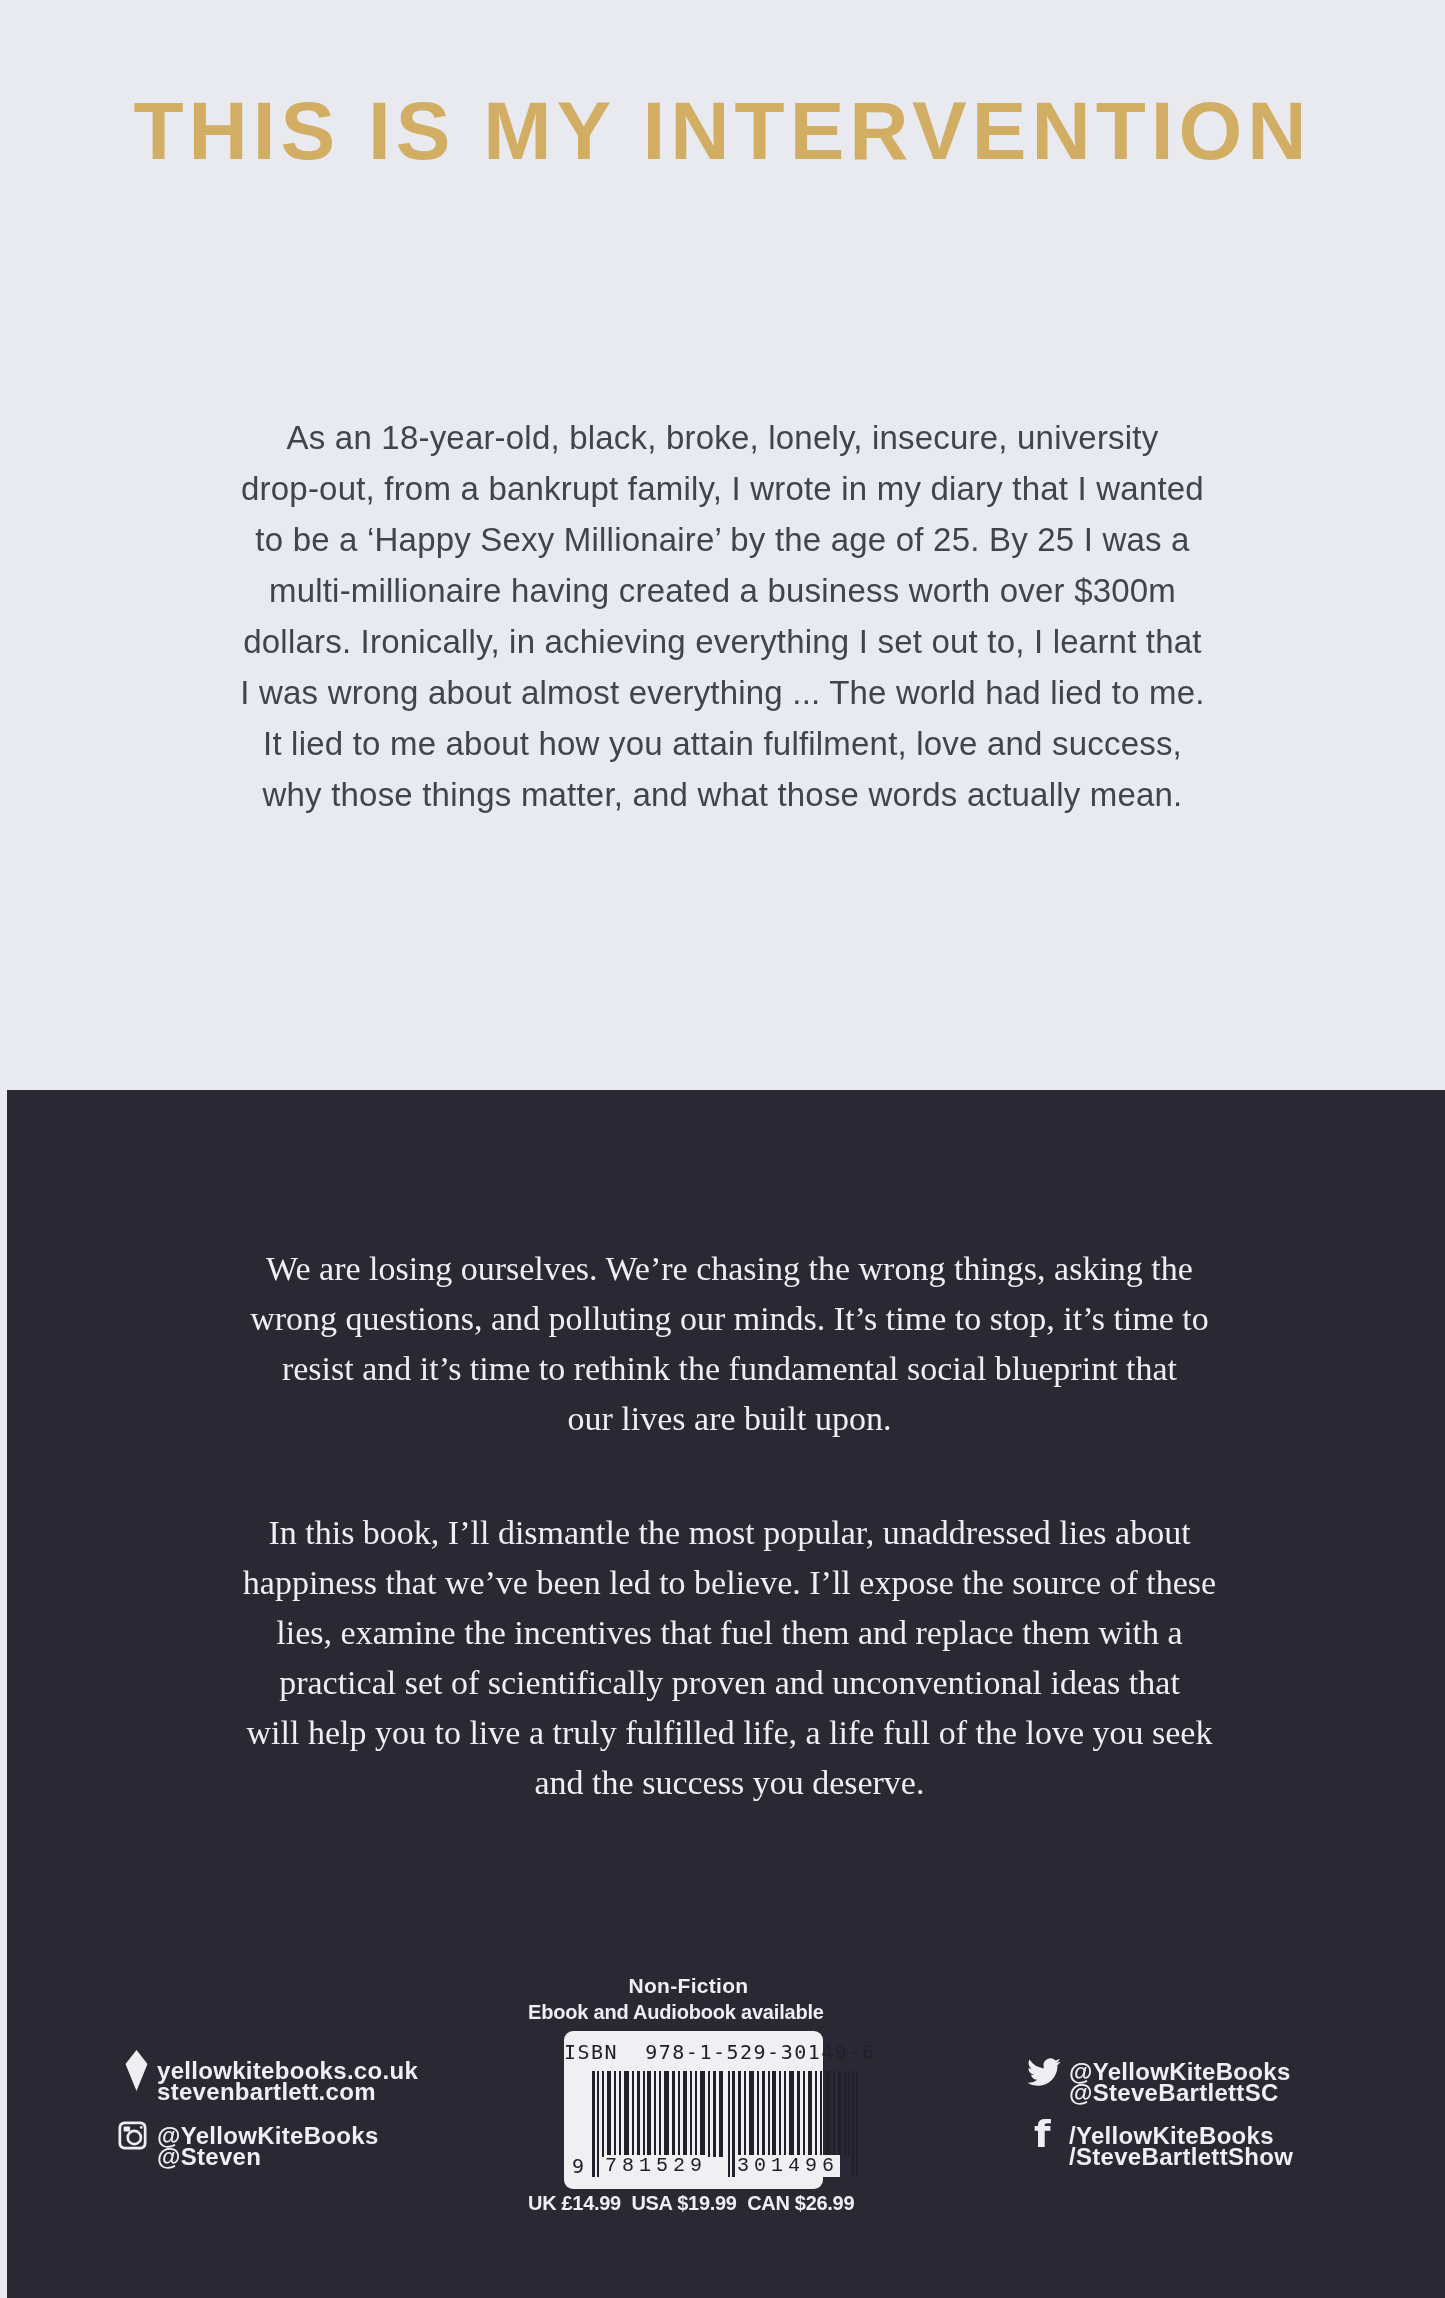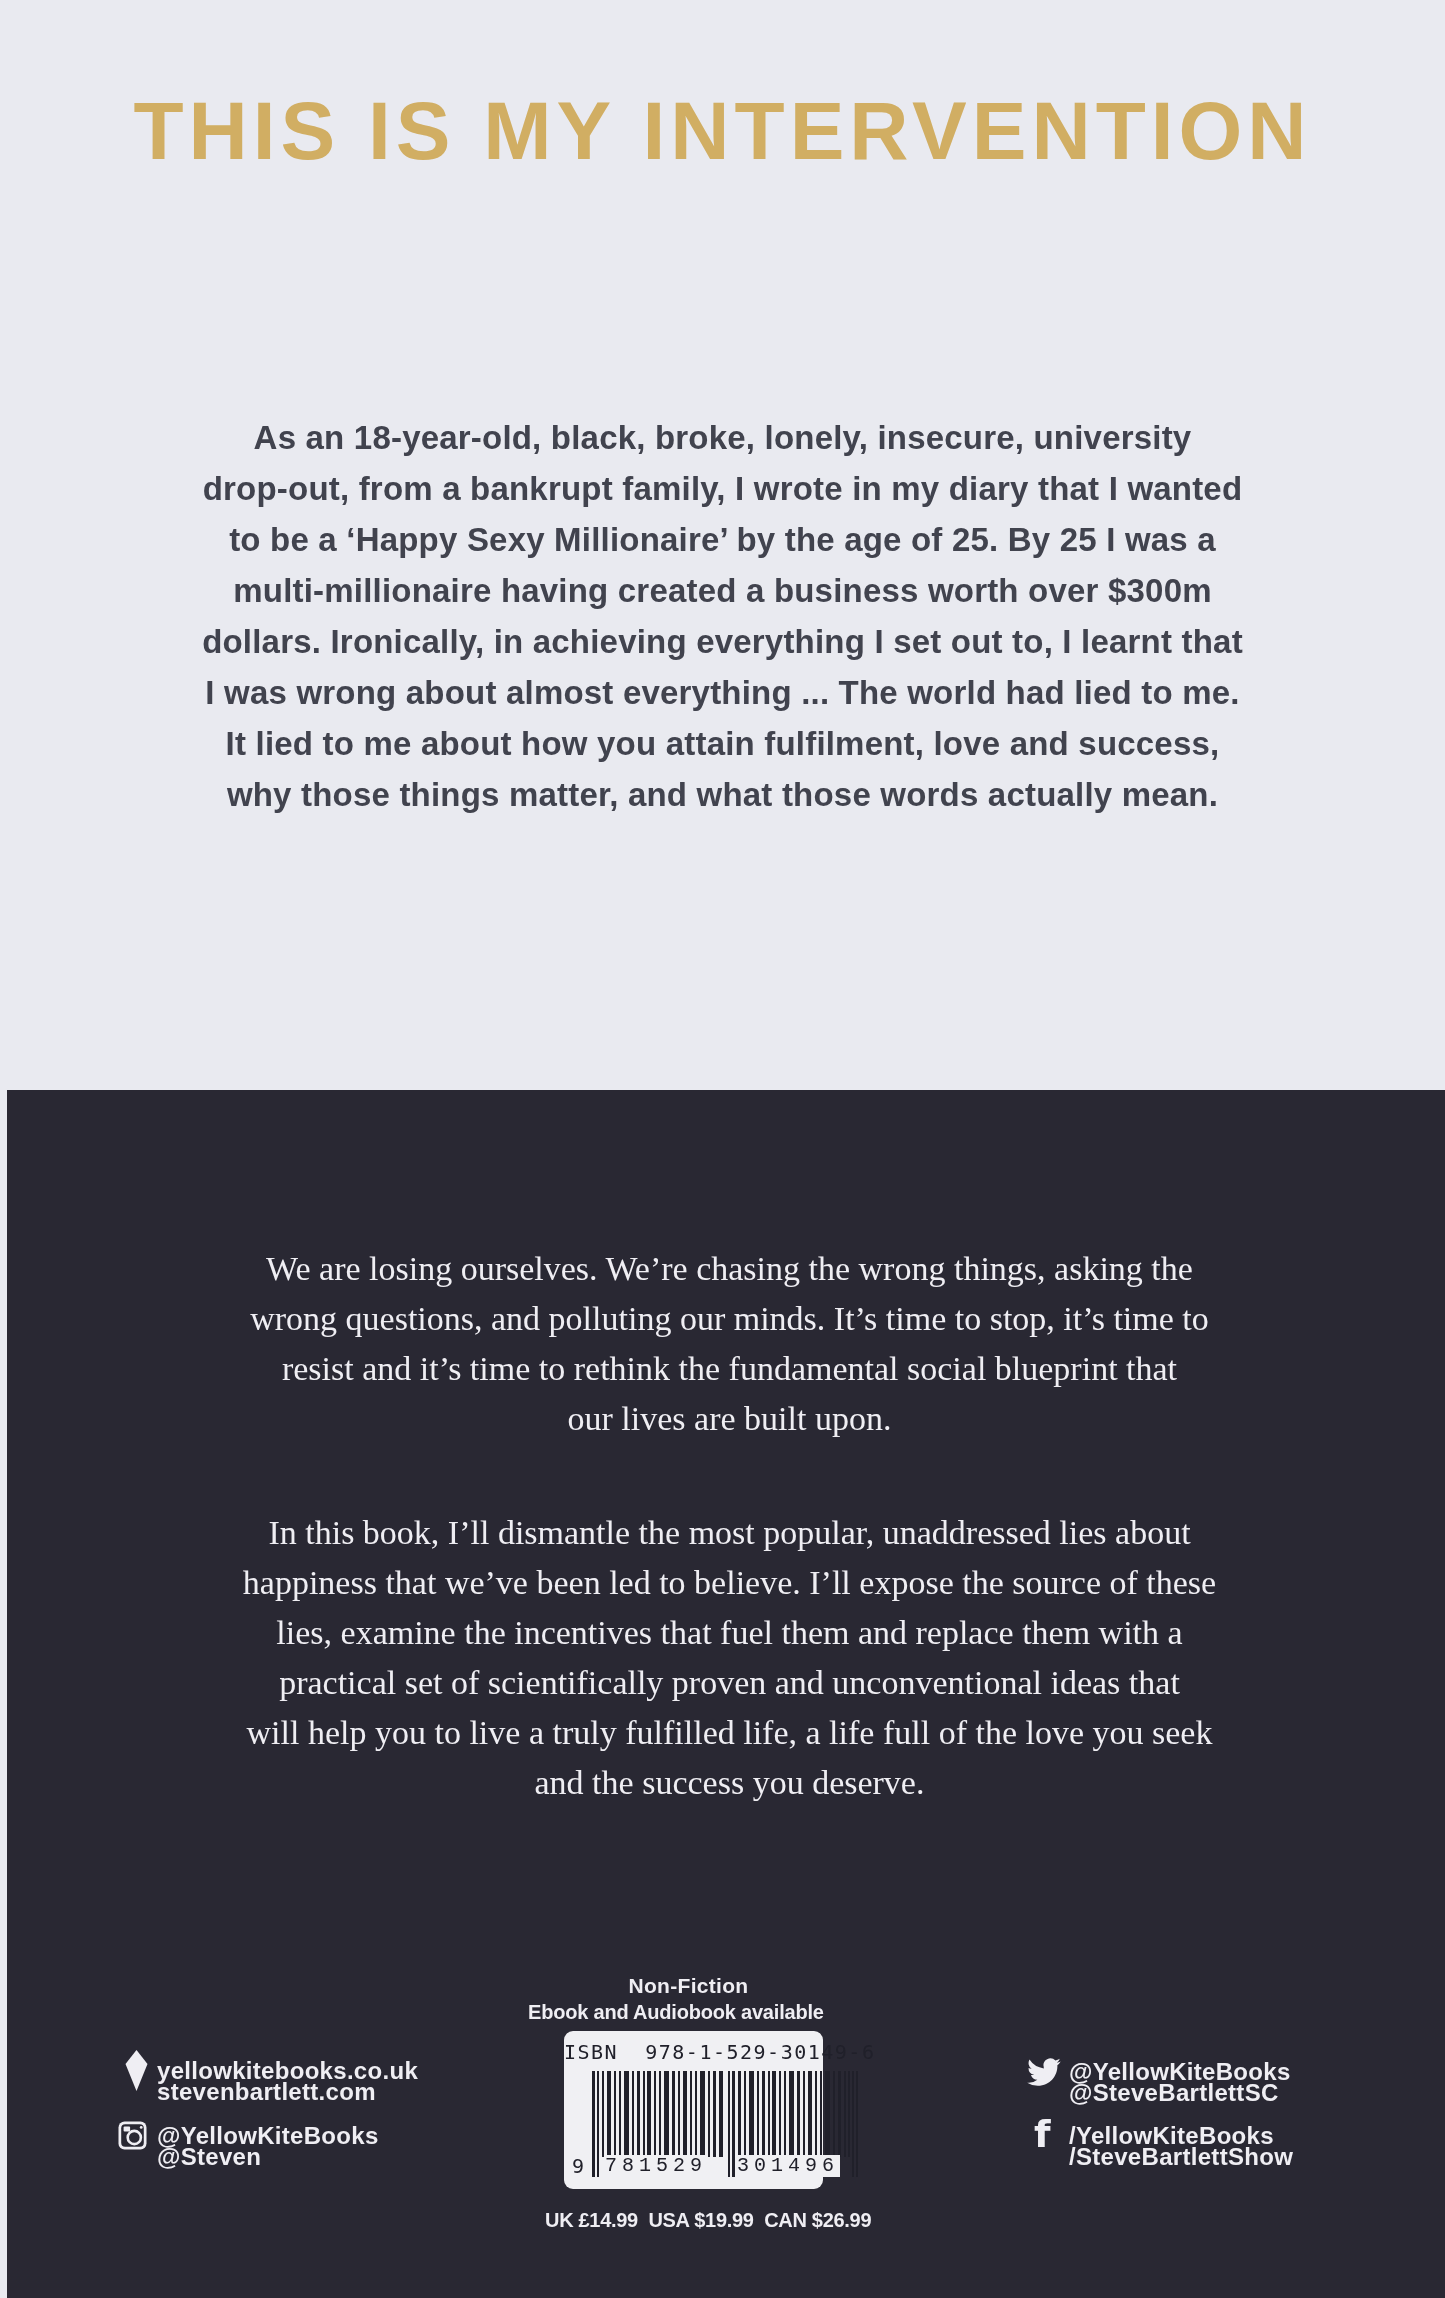--- a/index.html
+++ b/index.html
@@ -21,21 +21,21 @@
   .dark-section{position:absolute;left:7px;top:1090px;width:100%;height:1208px;background:var(--dark-bg);}
 
   .title{
     position:absolute;left:0;top:90px;width:100%;margin:0;
     text-align:center;color:var(--gold);
     font-size:82px;font-weight:bold;letter-spacing:5px;line-height:1;
   }
   .intro{
     position:absolute;left:50%;top:412px;transform:translateX(-50%);
     width:1330px;margin:0;text-align:center;
-    color:var(--ink);font-size:33px;font-weight:bold;line-height:51px;
+    color:var(--ink);font-size:33px;font-weight:normal;line-height:51px;
     white-space:pre-line;letter-spacing:0.2px;
   }
   .serif-para{
     position:absolute;left:50%;transform:translateX(-50%);
     width:1320px;margin:0;text-align:center;
     color:var(--white-text);
     font-family:"Liberation Serif",serif;
     font-size:34px;line-height:50px;white-space:pre-line;
   }
   .serif-para.p1{top:154px;}
@@ -67,21 +67,21 @@
     font-family:"DejaVu Sans Mono",monospace;font-size:20px;line-height:22px;
   }
   .digit-group{
     position:absolute;top:124px;width:104px;text-align:center;
     font-family:Liberation Mono, monospace;font-size:20px;line-height:22px;
     letter-spacing:5px;background:var(--box-bg);
   }
   .digit-group.g1{left:40px;}
   .digit-group.g2{left:172px;}
   .footer-prices{
-    position:absolute;left:521px;top:1102px;width:420px;margin:17px;
+    position:absolute;left:521px;top:1102px;width:420px;margin:0;
     color:var(--white-text);font-size:20px;font-weight:bold;
     letter-spacing:-0.3px;white-space:pre;
   }
 
   
   .side-text{
     position:absolute;margin:0;color:var(--white-text);
     font-size:24px;font-weight:bold;line-height:21px;
     white-space:pre-line;letter-spacing:0.3px;
   }

